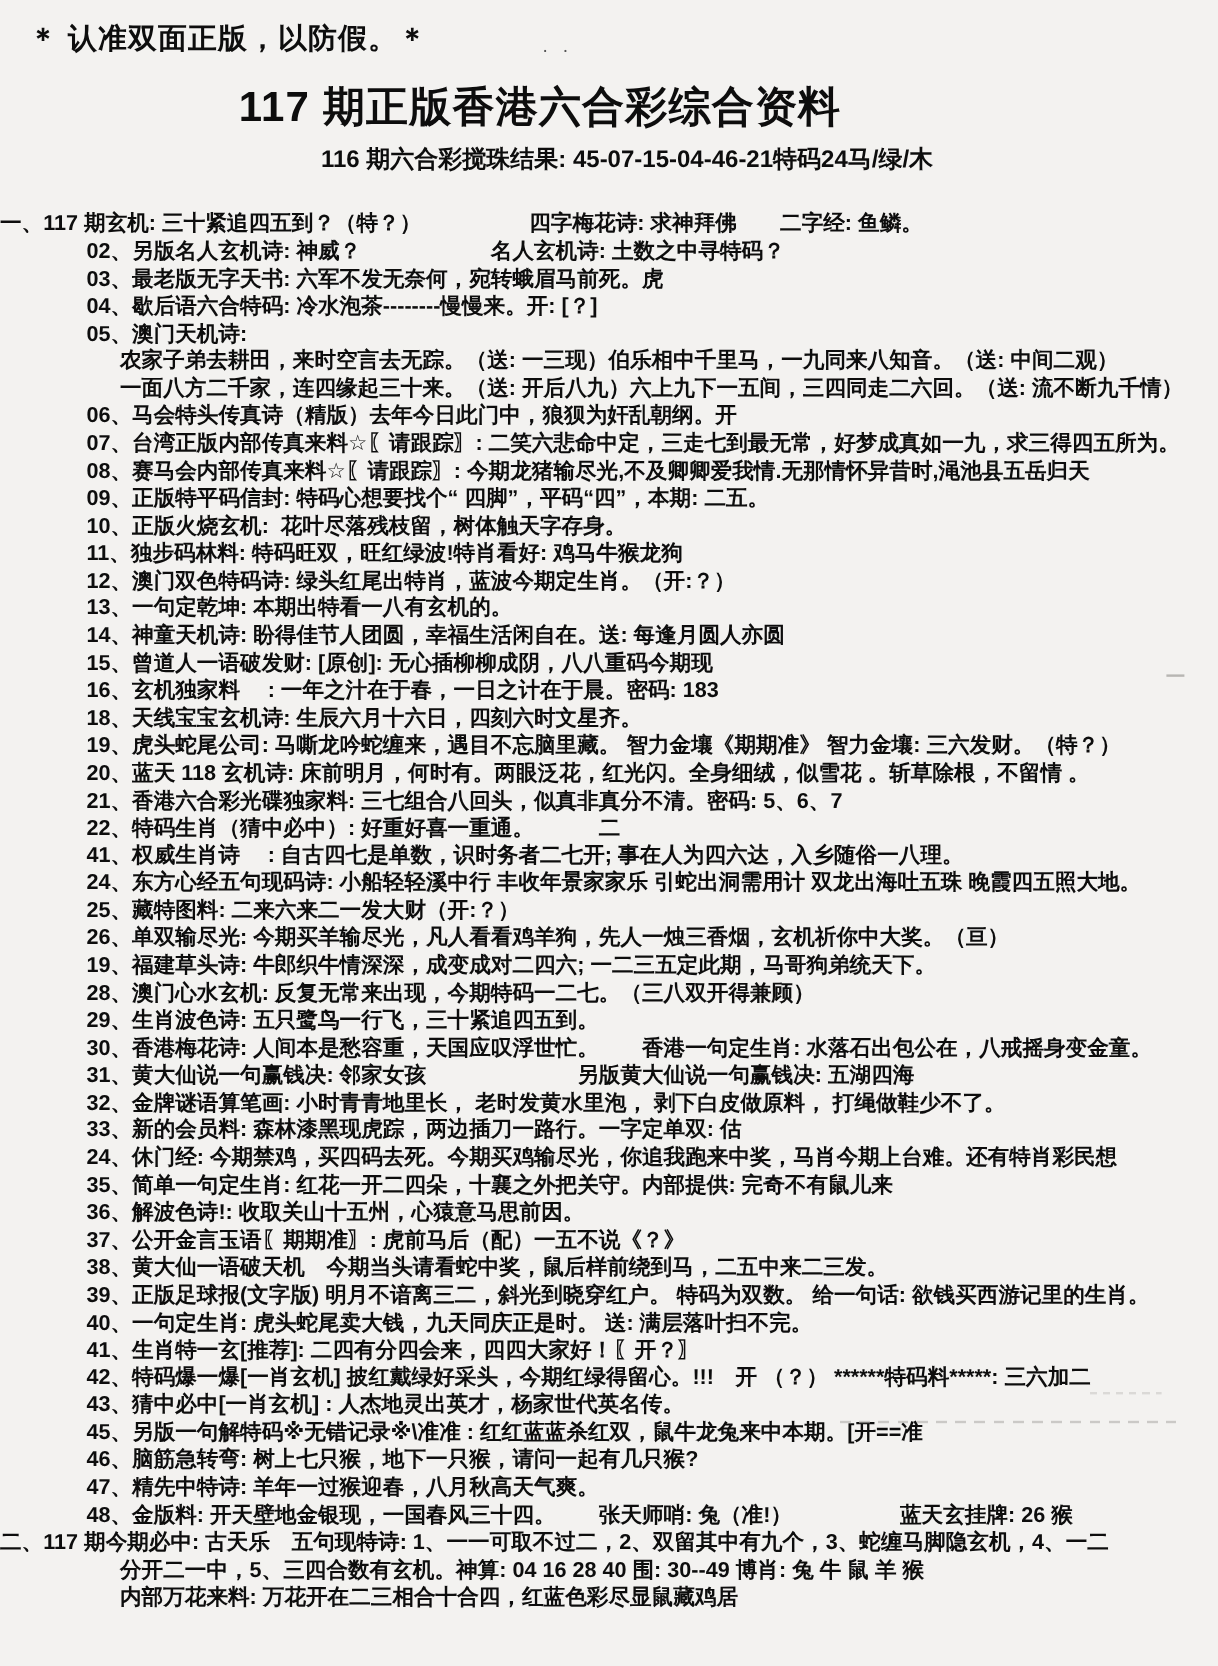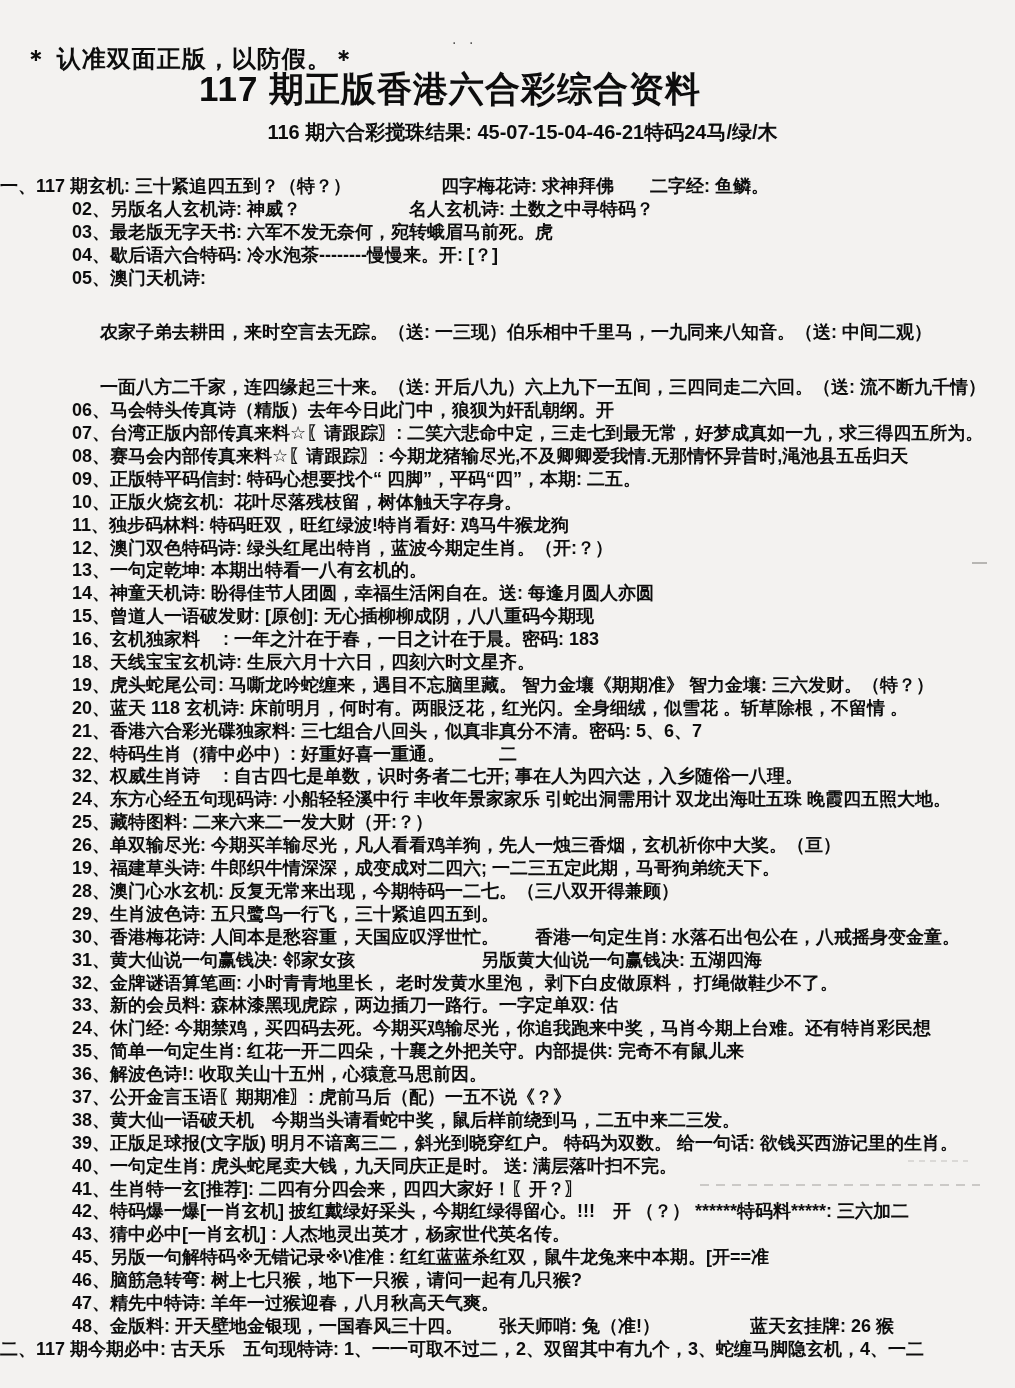--- a/index.html
+++ b/index.html
@@ -9,21 +9,20 @@
     overflow:hidden;
     font-family:"Liberation Sans","DejaVu Sans",sans-serif;
     color:#0d0d0d;
     position:relative;
   }
   .page{position:absolute;inset:0;}
   .notice{
     position:absolute;top:16px;left:24px;
     font-size:24px;font-weight:bold;letter-spacing:1px;
     white-space:pre;
-    margin-top:27px;
   }
   .scan-dots{
     position:absolute;top:30px;left:452px;
     font-size:16px;color:#555;letter-spacing:4px;
   }
   .title{
     position:absolute;top:66px;left:0;width:900px;
     margin:0;text-align:center;
     font-size:35px;font-weight:bold;letter-spacing:1px;
     white-space:pre;
@@ -38,21 +37,21 @@
     position:absolute;top:175px;left:0;width:1015px;
   }
   .line{
     height:22.9px;line-height:22.9px;
     font-size:18px;font-weight:bold;
     white-space:pre;
     overflow:visible;
   }
   .indent-0{}
   .indent-1{padding-left:72px;}
-  .indent-2{padding-left:100px;margin-top:32px;}
+  .indent-2{padding-left:100px;}
   
   .artifact-dashes{
     position:absolute;top:1184px;left:700px;width:280px;height:2px;
     background:repeating-linear-gradient(90deg,#b5b3b0 0 9px,transparent 9px 16px);
     opacity:.65;
   }
   .artifact-tick{
     position:absolute;top:562px;left:972px;width:15px;height:2px;
     background:#8f8d8a;opacity:.6;
   }
@@ -87,21 +86,21 @@
       <div class="line indent-1">12、澳门双色特码诗: 绿头红尾出特肖，蓝波今期定生肖。（开:？）</div>
       <div class="line indent-1">13、一句定乾坤: 本期出特看一八有玄机的。</div>
       <div class="line indent-1">14、神童天机诗: 盼得佳节人团圆，幸福生活闲自在。送: 每逢月圆人亦圆</div>
       <div class="line indent-1">15、曾道人一语破发财: [原创]: 无心插柳柳成阴，八八重码今期现</div>
       <div class="line indent-1">16、玄机独家料　 : 一年之汁在于春，一日之计在于晨。密码: 183</div>
       <div class="line indent-1">18、天线宝宝玄机诗: 生辰六月十六日，四刻六时文星齐。</div>
       <div class="line indent-1">19、虎头蛇尾公司: 马嘶龙吟蛇缠来，遇目不忘脑里藏。 智力金壤《期期准》 智力金壤: 三六发财。（特？）</div>
       <div class="line indent-1">20、蓝天 118 玄机诗: 床前明月，何时有。两眼泛花，红光闪。全身细绒，似雪花 。斩草除根，不留情 。</div>
       <div class="line indent-1">21、香港六合彩光碟独家料: 三七组合八回头，似真非真分不清。密码: 5、6、7</div>
       <div class="line indent-1">22、特码生肖（猜中必中）: 好重好喜一重通。　　　二</div>
-      <div class="line indent-1">32、权威生肖诗　 : 自古四七是单数，识时务者二七开; 事在人为四六达，入乡随俗一八理。</div>
+      <div class="line indent-1">41、权威生肖诗　 : 自古四七是单数，识时务者二七开; 事在人为四六达，入乡随俗一八理。</div>
       <div class="line indent-1">24、东方心经五句现码诗: 小船轻轻溪中行 丰收年景家家乐 引蛇出洞需用计 双龙出海吐五珠 晚霞四五照大地。</div>
       <div class="line indent-1">25、藏特图料: 二来六来二一发大财（开:？）</div>
       <div class="line indent-1">26、单双输尽光: 今期买羊输尽光，凡人看看鸡羊狗，先人一烛三香烟，玄机祈你中大奖。（亘）</div>
       <div class="line indent-1">19、福建草头诗: 牛郎织牛情深深，成变成对二四六; 一二三五定此期，马哥狗弟统天下。</div>
       <div class="line indent-1">28、澳门心水玄机: 反复无常来出现，今期特码一二七。（三八双开得兼顾）</div>
       <div class="line indent-1">29、生肖波色诗: 五只鹭鸟一行飞，三十紧追四五到。</div>
       <div class="line indent-1">30、香港梅花诗: 人间本是愁容重，天国应叹浮世忙。　　香港一句定生肖: 水落石出包公在，八戒摇身变金童。</div>
       <div class="line indent-1">31、黄大仙说一句赢钱决: 邻家女孩　　　　　　　另版黄大仙说一句赢钱决: 五湖四海</div>
       <div class="line indent-1">32、金牌谜语算笔画: 小时青青地里长， 老时发黄水里泡， 剥下白皮做原料， 打绳做鞋少不了。</div>
       <div class="line indent-1">33、新的会员料: 森林漆黑现虎踪，两边插刀一路行。一字定单双: 估</div>

